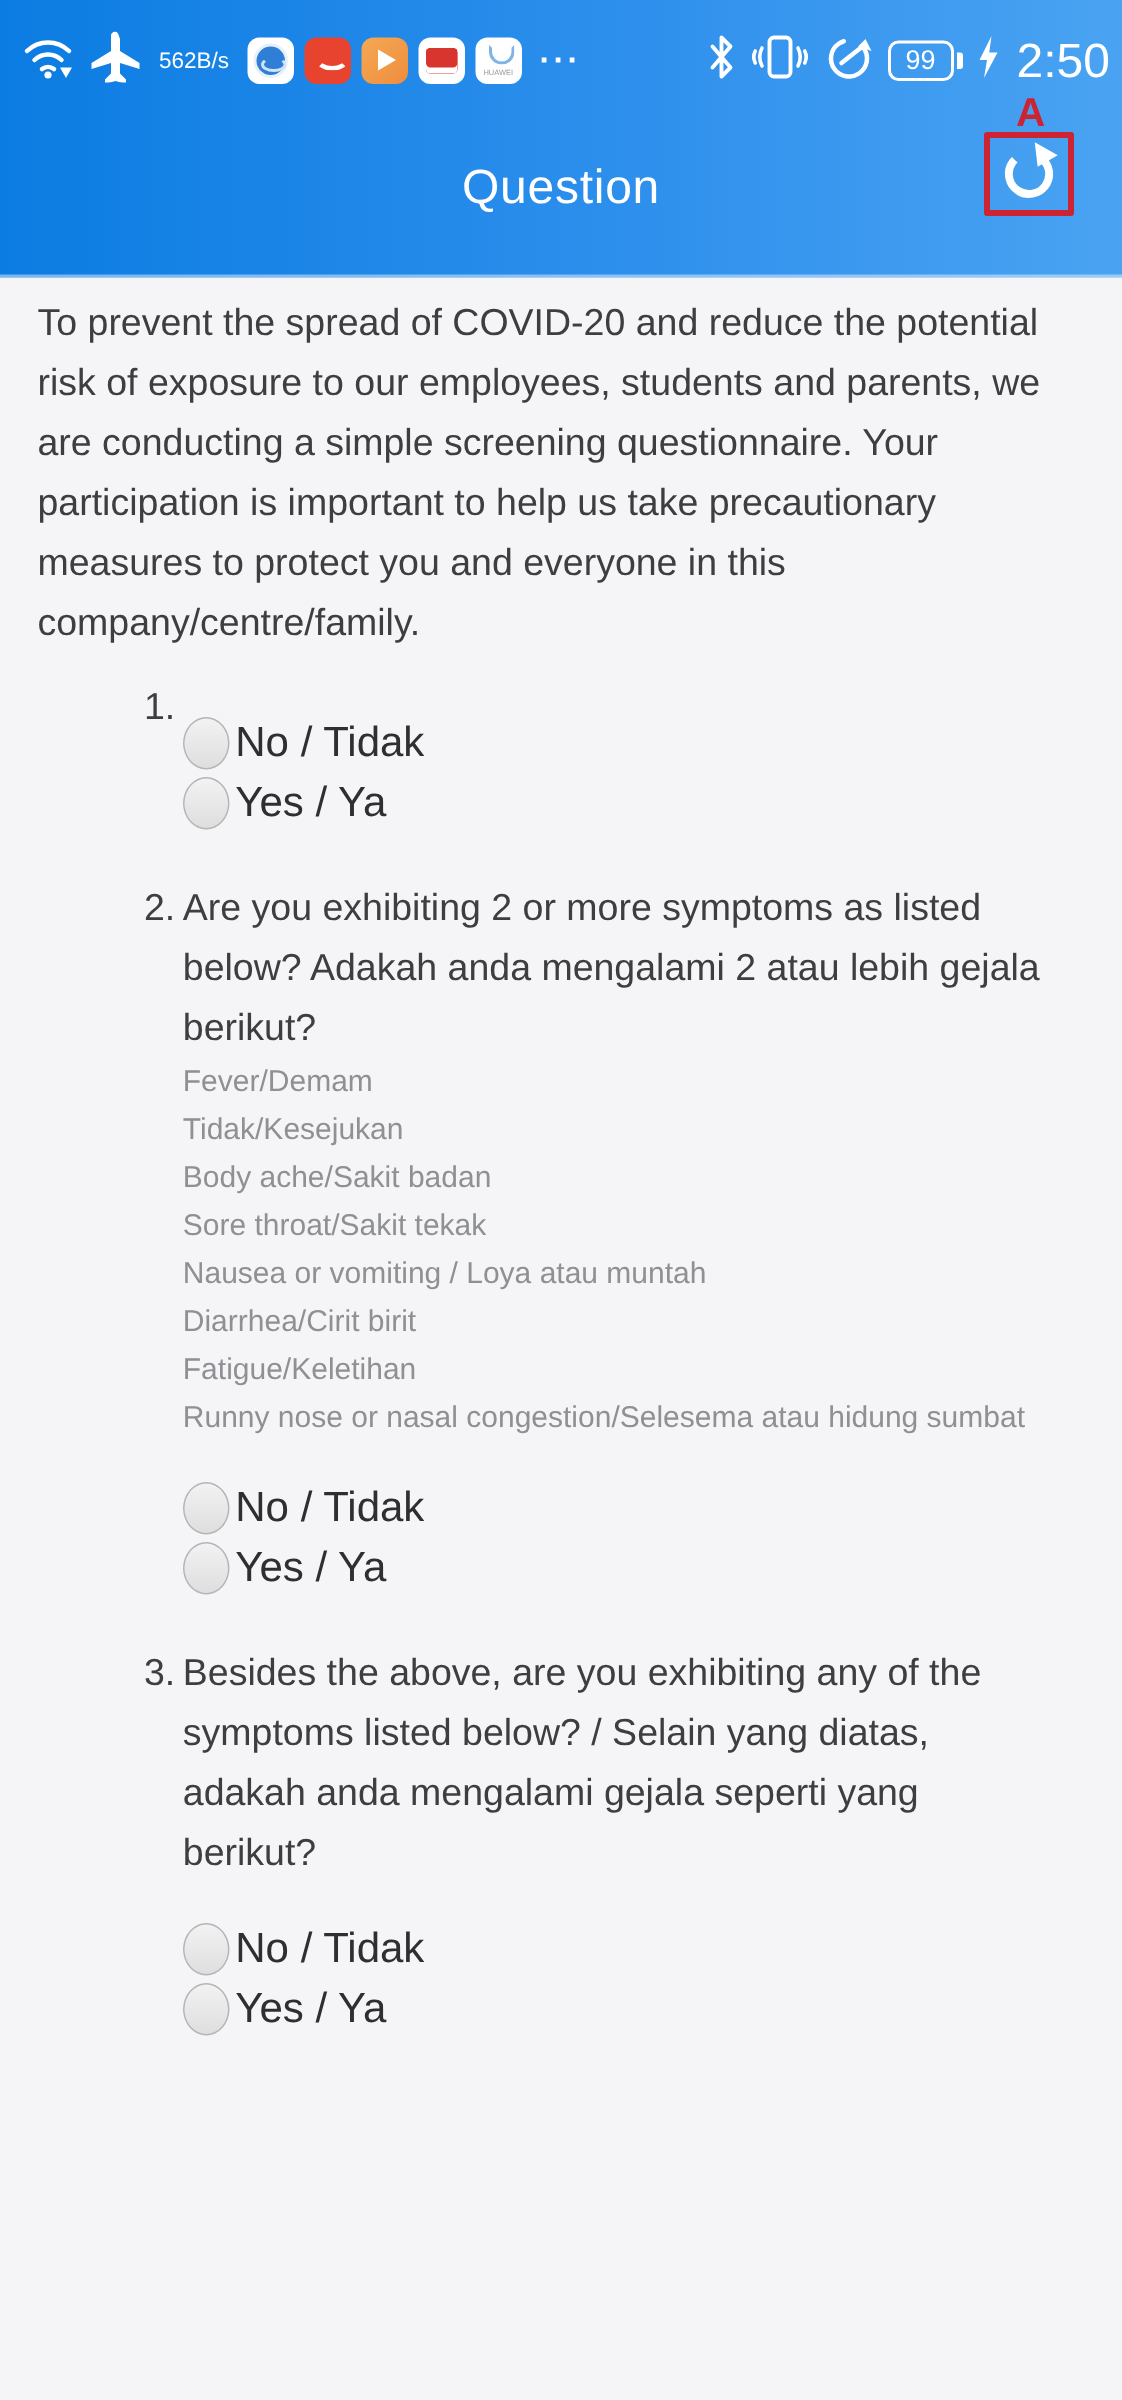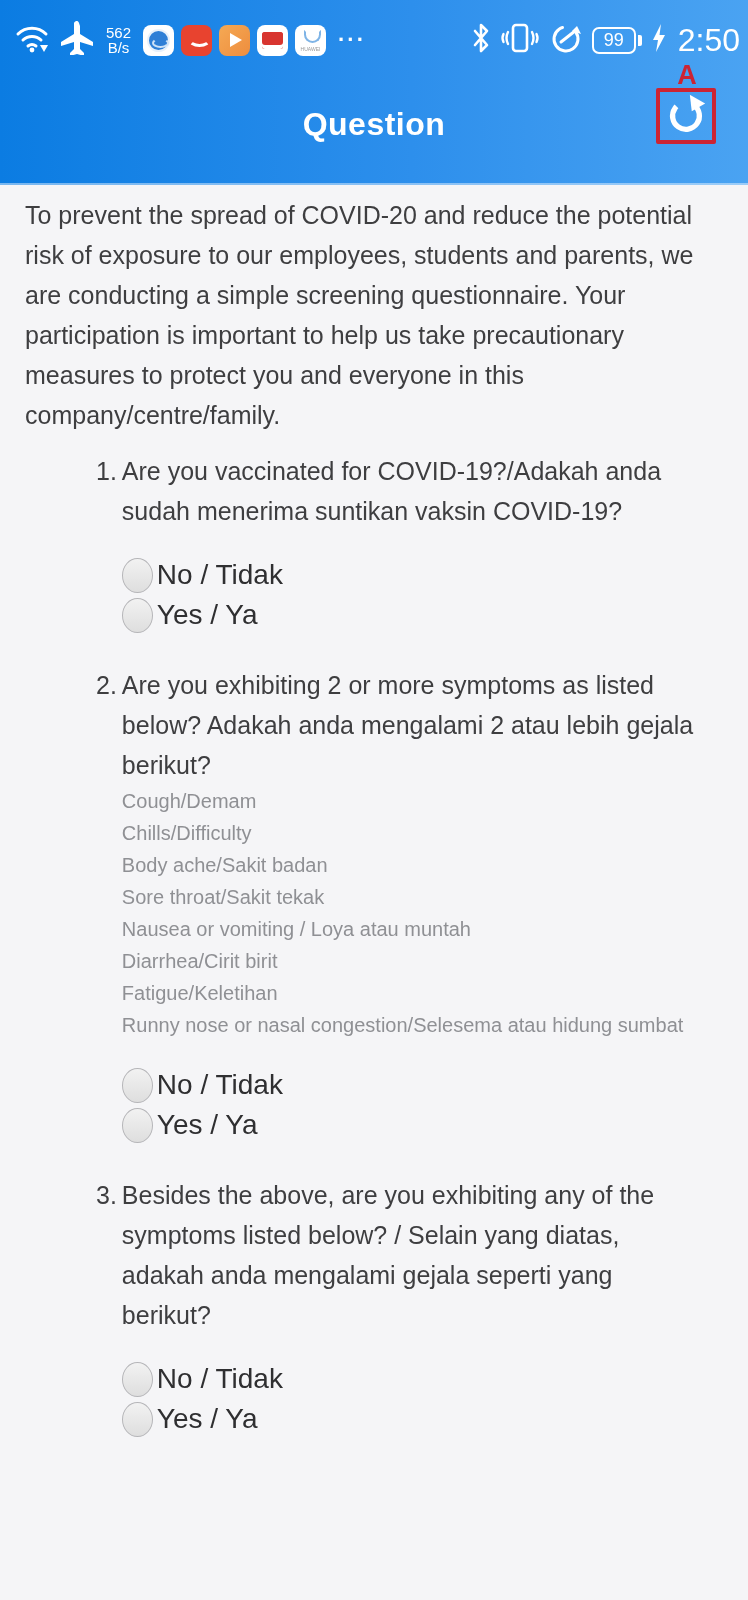--- a/index.html
+++ b/index.html
@@ -16,21 +16,21 @@
     background:linear-gradient(90deg,#0b7ce2 0%, #2d8fec 55%, #4aa3f2 100%);
     border-bottom:2px solid rgba(255,255,255,0.45);
     color:#fff;
   }
   .status-bar {
     height:70px; display:flex; align-items:center; justify-content:space-between;
     padding:10px 8px 0 14px;
   }
   .sb-left { display:flex; align-items:center; gap:8px; }
   .sb-right { display:flex; align-items:center; gap:9px; }
-  .net-speed { display:flex; flex-direction:column; align-items:center; line-height:15px; font-size:15px; margin:0 4px; }
+  .net-speed { display:flex; flex-direction:row; align-items:center; line-height:15px; font-size:15px; margin:0 4px; }
   .app-icons { display:flex; align-items:center; gap:7px; }
   .app-icon { width:31px; height:31px; border-radius:8px; display:flex; align-items:center; justify-content:center; overflow:hidden; }
   .ai-browser { background:#fff; }
   .ai-browser .globe { width:23px; height:23px; border-radius:50%; background:#2f7fd6; border:2px solid #e8f1fb; position:relative; }
   .ai-browser .globe::after{ content:""; position:absolute; left:3px; top:7px; width:13px; height:6px; border:2px solid #cfe3f7; border-radius:50%; border-top-color:transparent; }
   .ai-shop { background:#e8432f; position:relative; }
   .ai-shop::after { content:""; position:absolute; top:6px; left:7px; width:17px; height:10px; border:3px solid #fff; border-top-color:transparent; border-left-color:transparent; border-right-color:transparent; border-radius:50%; }
   .ai-video { background:linear-gradient(135deg,#f5a954,#ee8d3e); position:relative; }
   .ai-video::after { content:""; position:absolute; left:11px; top:8px; border-left:12px solid #fff; border-top:7px solid transparent; border-bottom:7px solid transparent; }
   .ai-news { background:#fff; }
@@ -40,21 +40,21 @@
   .ai-gallery::after { content:"HUAWEI"; position:absolute; bottom:4px; left:0; right:0; font-size:5px; color:#9a9a9a; text-align:center; letter-spacing:0; }
   .dots { font-size:22px; letter-spacing:2px; font-weight:bold; margin-left:4px; }
   .battery { display:flex; align-items:center; }
   .battery .shell { min-width:44px; height:27px; border:2.5px solid #fff; border-radius:7px; display:flex; align-items:center; justify-content:center; font-size:18px; padding:0 4px; }
   .battery .cap { width:4px; height:11px; background:#fff; border-radius:0 2px 2px 0; margin-left:2px; }
   .sb-time { font-size:32px; margin-left:2px; }
 
   .header-row { position:relative; height:113px; }
   .header-title {
     position:absolute; left:0; right:0; top:36px; text-align:center;
-    font-size:32px; font-weight:bold; letter-spacing:0.5px;
+    font-size:32px; font-weight:normal; letter-spacing:0.5px;
   }
   .refresh-wrap { position:absolute; right:30px; top:-8px; width:62px; text-align:center; }
   .annot-letter { font-size:27px; font-weight:bold; line-height:26px; }
   .annot-box {
     width:60px; height:56px; border:4px solid; border-radius:2px;
     display:flex; align-items:center; justify-content:center; margin-top:0px;
     cursor:pointer;
   }
 
   
@@ -173,42 +173,41 @@
       </div>
     </div>
   </div>
 
   <div class="body">
     <p class="intro">To prevent the spread of COVID-20 and reduce the potential risk of exposure to our employees, students and parents, we are conducting a simple screening questionnaire. Your participation is important to help us take precautionary measures to protect you and everyone in this company/centre/family.</p>
     <ol class="questions">
   <li class="question">
     <span class="q-num">1.</span>
     <div class="q-body">
-      <div class="q-text">Are you vaccinated for COVID-19?/Adakah anda sudah menerima suntikan vaksin COVID-19?</div>
 
       <div class="option-group">
               <label class="option">
                 <span class="radio"></span>
                 <span class="opt-label">No / Tidak</span>
               </label>
               <label class="option">
                 <span class="radio"></span>
                 <span class="opt-label">Yes / Ya</span>
               </label>
             </div>
     </div>
   </li>
 
   <li class="question">
     <span class="q-num">2.</span>
     <div class="q-body">
       <div class="q-text">Are you exhibiting 2 or more symptoms as listed below? Adakah anda mengalami 2 atau lebih gejala berikut?</div>
       <ul class="symptoms">
-              <li class="symptom">Cough/Demam</li>
-              <li class="symptom">Chills/Difficulty</li>
+              <li class="symptom">Fever/Demam</li>
+              <li class="symptom">Tidak/Kesejukan</li>
               <li class="symptom">Body ache/Sakit badan</li>
               <li class="symptom">Sore throat/Sakit tekak</li>
               <li class="symptom">Nausea or vomiting / Loya atau muntah</li>
               <li class="symptom">Diarrhea/Cirit birit</li>
               <li class="symptom">Fatigue/Keletihan</li>
               <li class="symptom">Runny nose or nasal congestion/Selesema atau hidung sumbat</li>
             </ul>
       <div class="option-group">
               <label class="option">
                 <span class="radio"></span>

